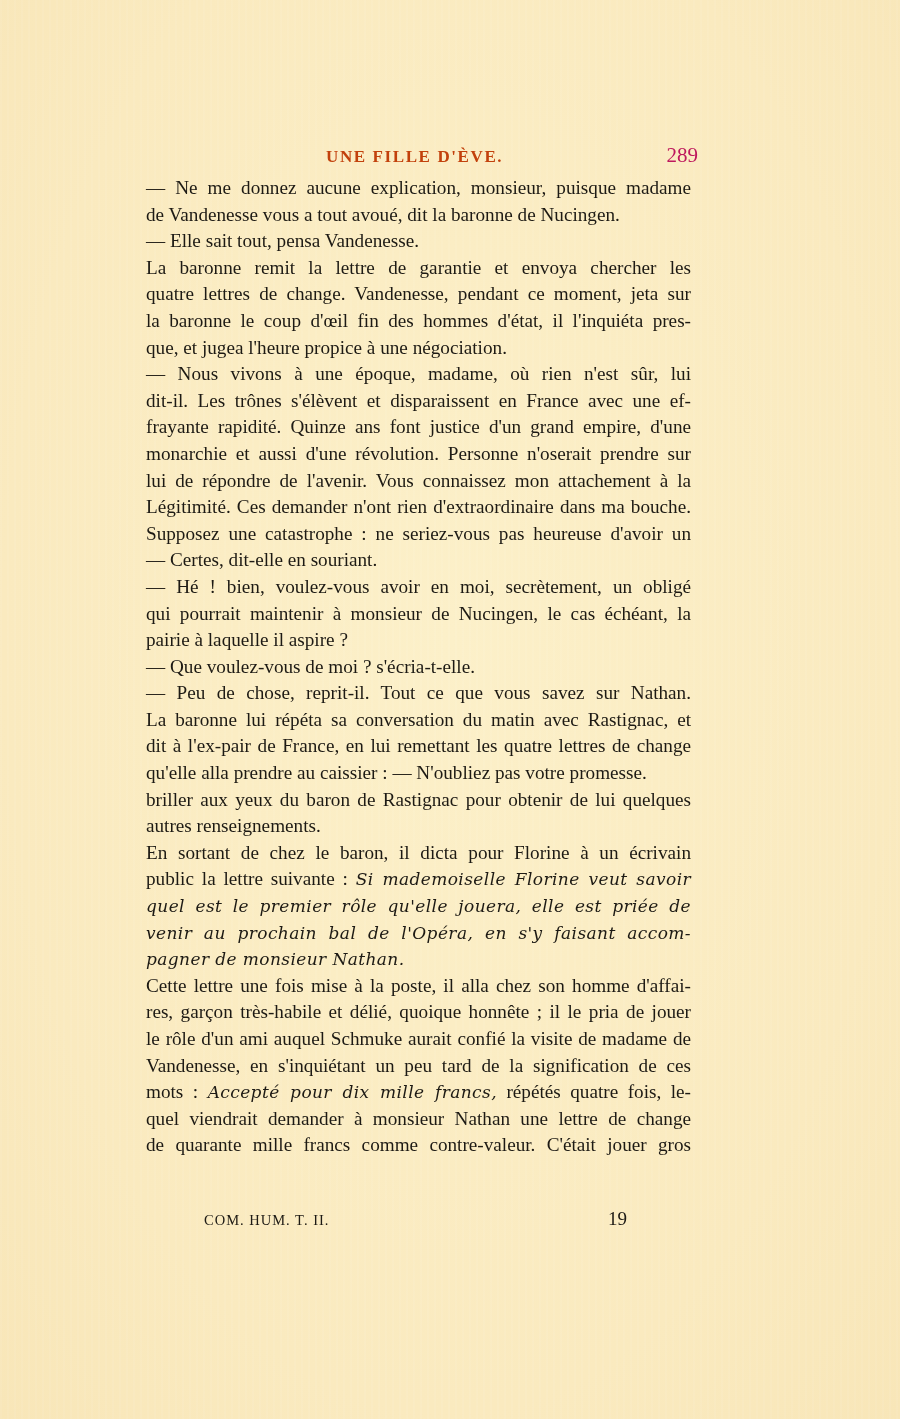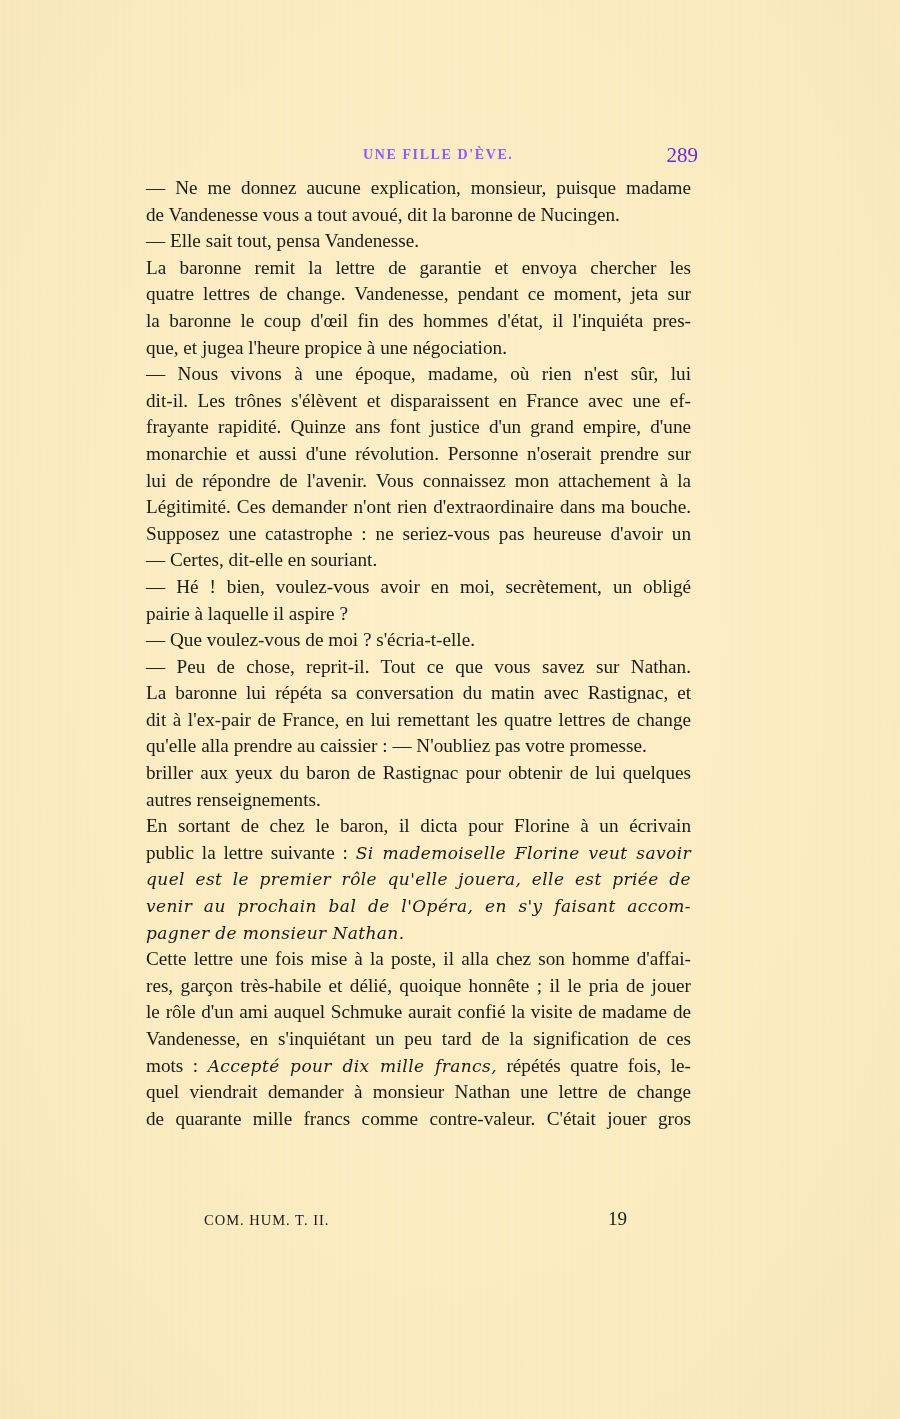--- a/index.html
+++ b/index.html
@@ -13,28 +13,27 @@
       color: #1d1a14;
       position: relative;
     }
     .page { position: absolute; left: 0; top: 0; width: 900px; height: 1419px; }
     .header {
       position: absolute; top: 143px; left: 153px; width: 545px; height: 26px;
     }
     .running-title {
       position: absolute; left: 173px; top: 4px;
       font-family: "Liberation Serif", serif;
-      font-size: 14px; letter-spacing: 1.6px; font-weight: bold;
-      color: #8b5cf6;
-      margin-left: 37px;
+      font-size: 17px; letter-spacing: 1.6px; font-weight: bold;
+      color: #c2410c;
     }
     .page-number {
       position: absolute; right: 0; top: 0;
       font-family: "Liberation Serif", serif;
-      font-size: 21px; color: #6d28d9;
+      font-size: 21px; color: #be185d;
     }
     .body-text {
       position: absolute; left: 146px; top: 175px; width: 545px;
     }
     .line {
       height: 26.6px; line-height: 26.6px;
       font-family: "Liberation Serif", serif;
       font-size: 19.2px;
       white-space: nowrap;
       text-align: justify;
@@ -79,20 +78,21 @@
     <div class="line last">que, et jugea l'heure propice à une négociation.</div>
     <div class="line">— Nous vivons à une époque, madame, où rien n'est sûr, lui</div>
     <div class="line">dit-il. Les trônes s'élèvent et disparaissent en France avec une ef-</div>
     <div class="line">frayante rapidité. Quinze ans font justice d'un grand empire, d'une</div>
     <div class="line">monarchie et aussi d'une révolution. Personne n'oserait prendre sur</div>
     <div class="line">lui de répondre de l'avenir. Vous connaissez mon attachement à la</div>
     <div class="line">Légitimité. Ces demander n'ont rien d'extraordinaire dans ma bouche.</div>
     <div class="line">Supposez une catastrophe : ne seriez-vous pas heureuse d'avoir un</div>
     <div class="line last">— Certes, dit-elle en souriant.</div>
     <div class="line">— Hé ! bien, voulez-vous avoir en moi, secrètement, un obligé</div>
+    <div class="line">qui pourrait maintenir à monsieur de Nucingen, le cas échéant, la</div>
     <div class="line last">pairie à laquelle il aspire ?</div>
     <div class="line last">— Que voulez-vous de moi ? s'écria-t-elle.</div>
     <div class="line">— Peu de chose, reprit-il. Tout ce que vous savez sur Nathan.</div>
     <div class="line">La baronne lui répéta sa conversation du matin avec Rastignac, et</div>
     <div class="line">dit à l'ex-pair de France, en lui remettant les quatre lettres de change</div>
     <div class="line last">qu'elle alla prendre au caissier : — N'oubliez pas votre promesse.</div>
     <div class="line">briller aux yeux du baron de Rastignac pour obtenir de lui quelques</div>
     <div class="line last">autres renseignements.</div>
     <div class="line">En sortant de chez le baron, il dicta pour Florine à un écrivain</div>
 

